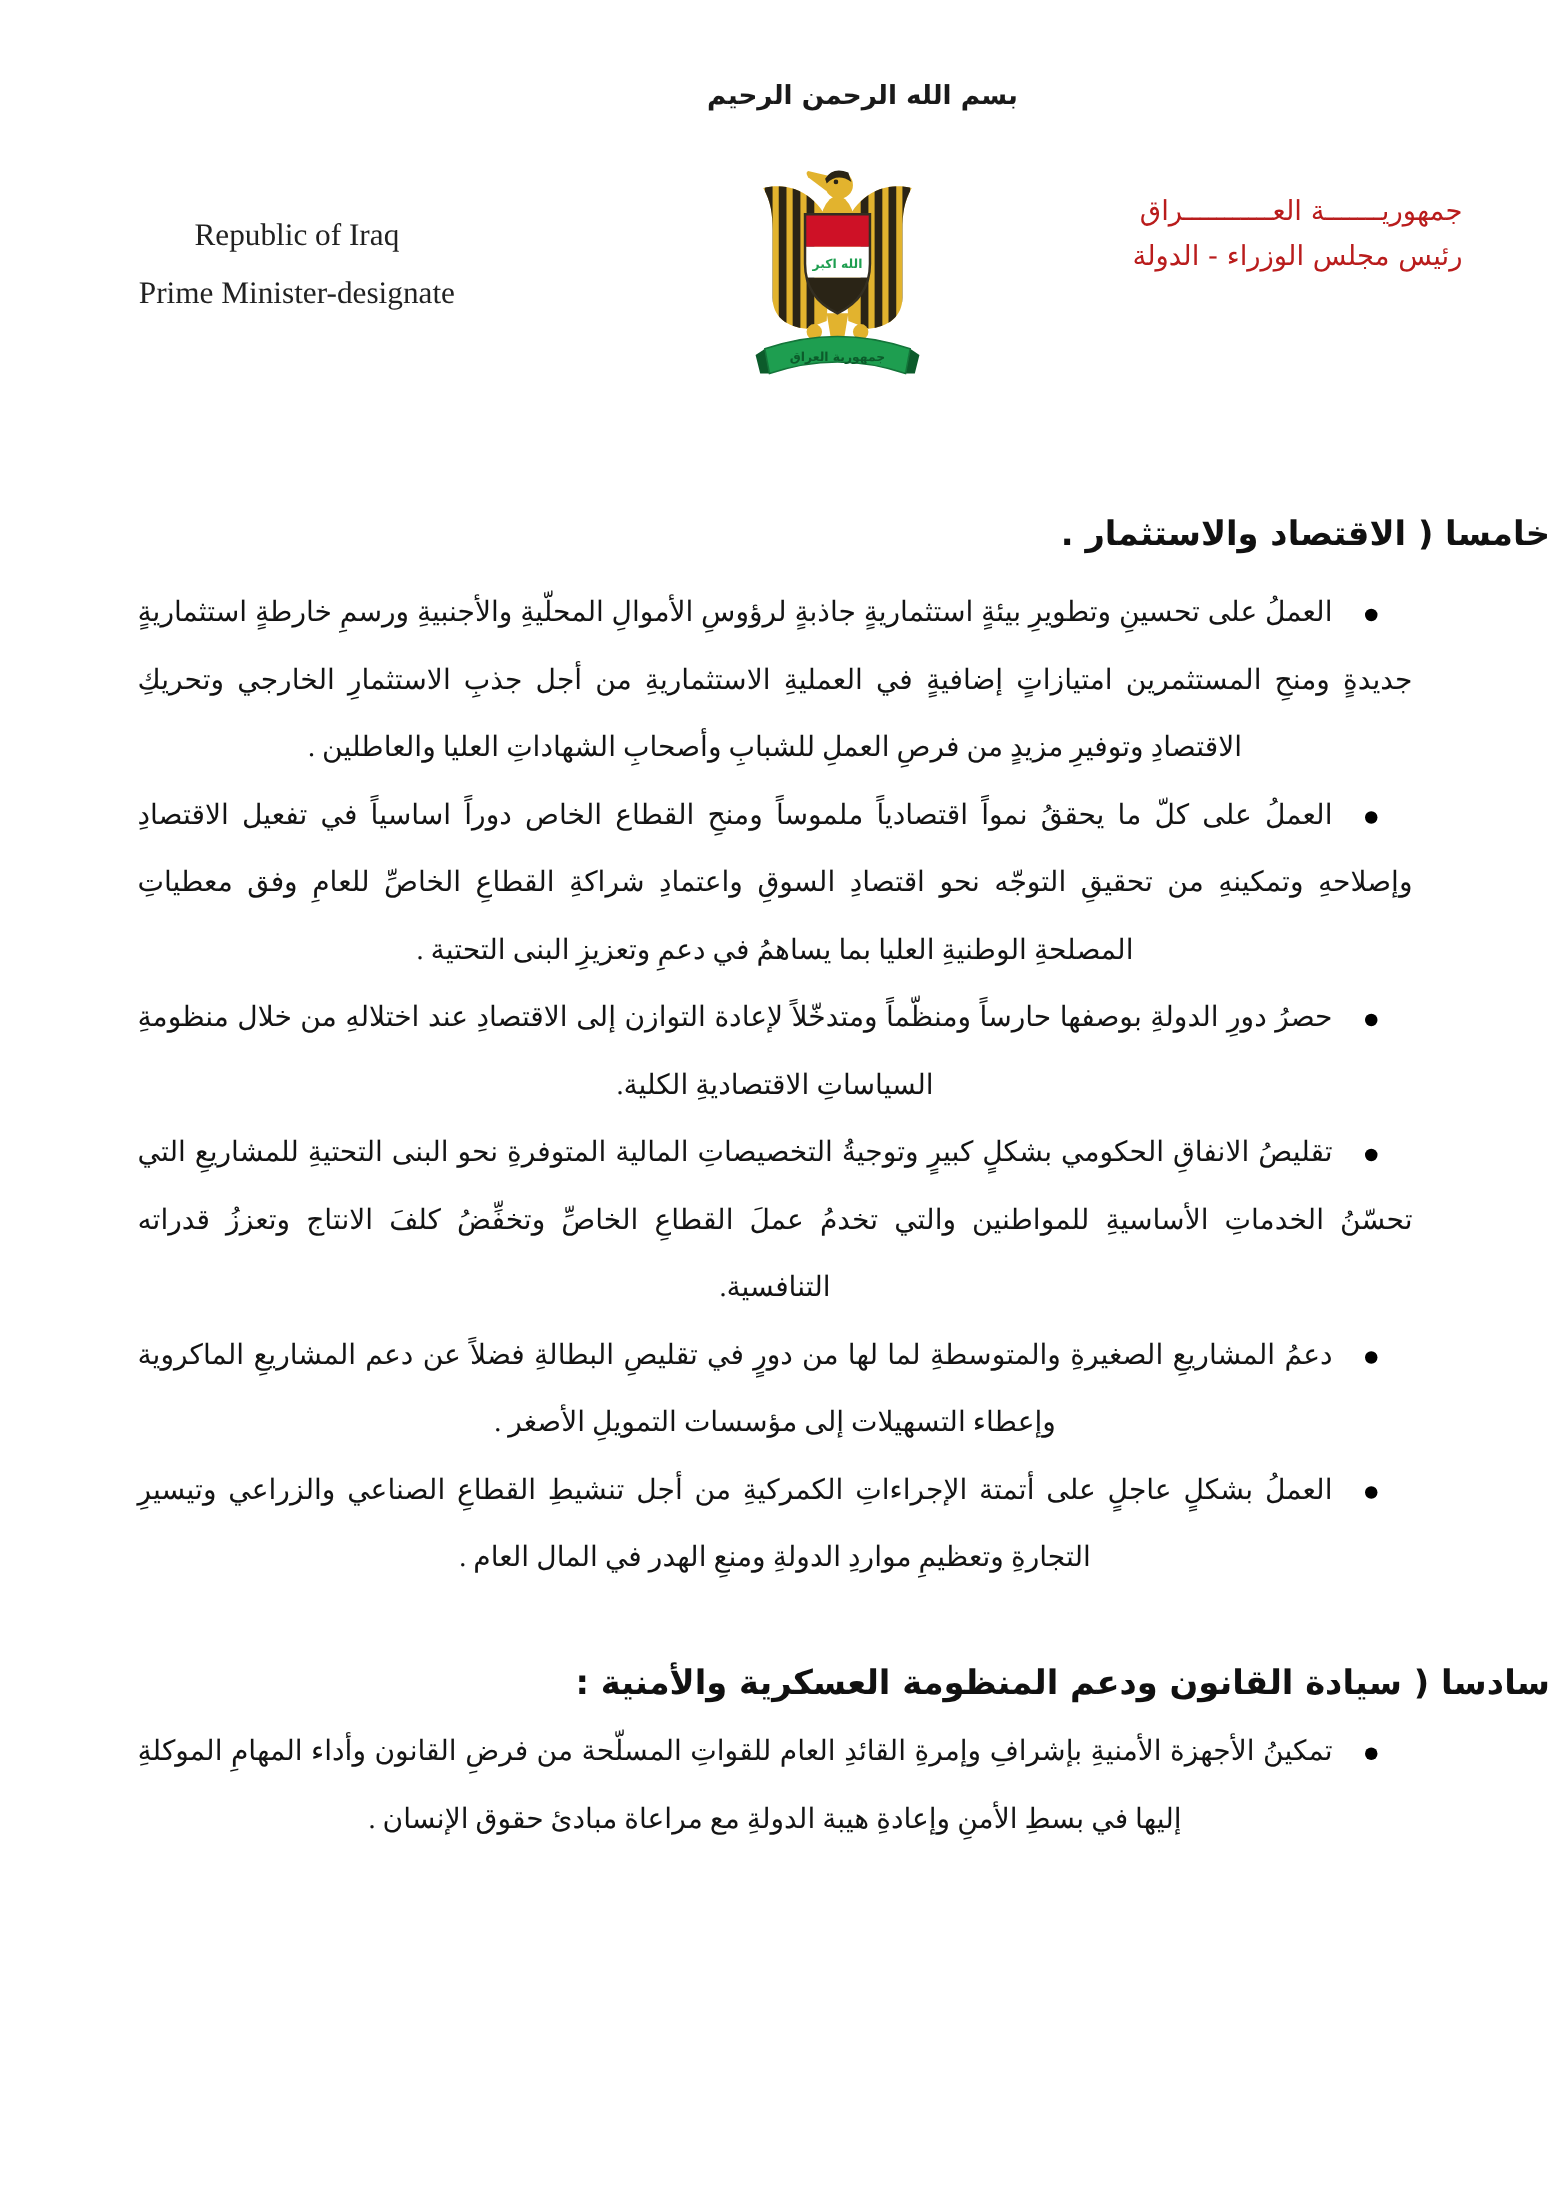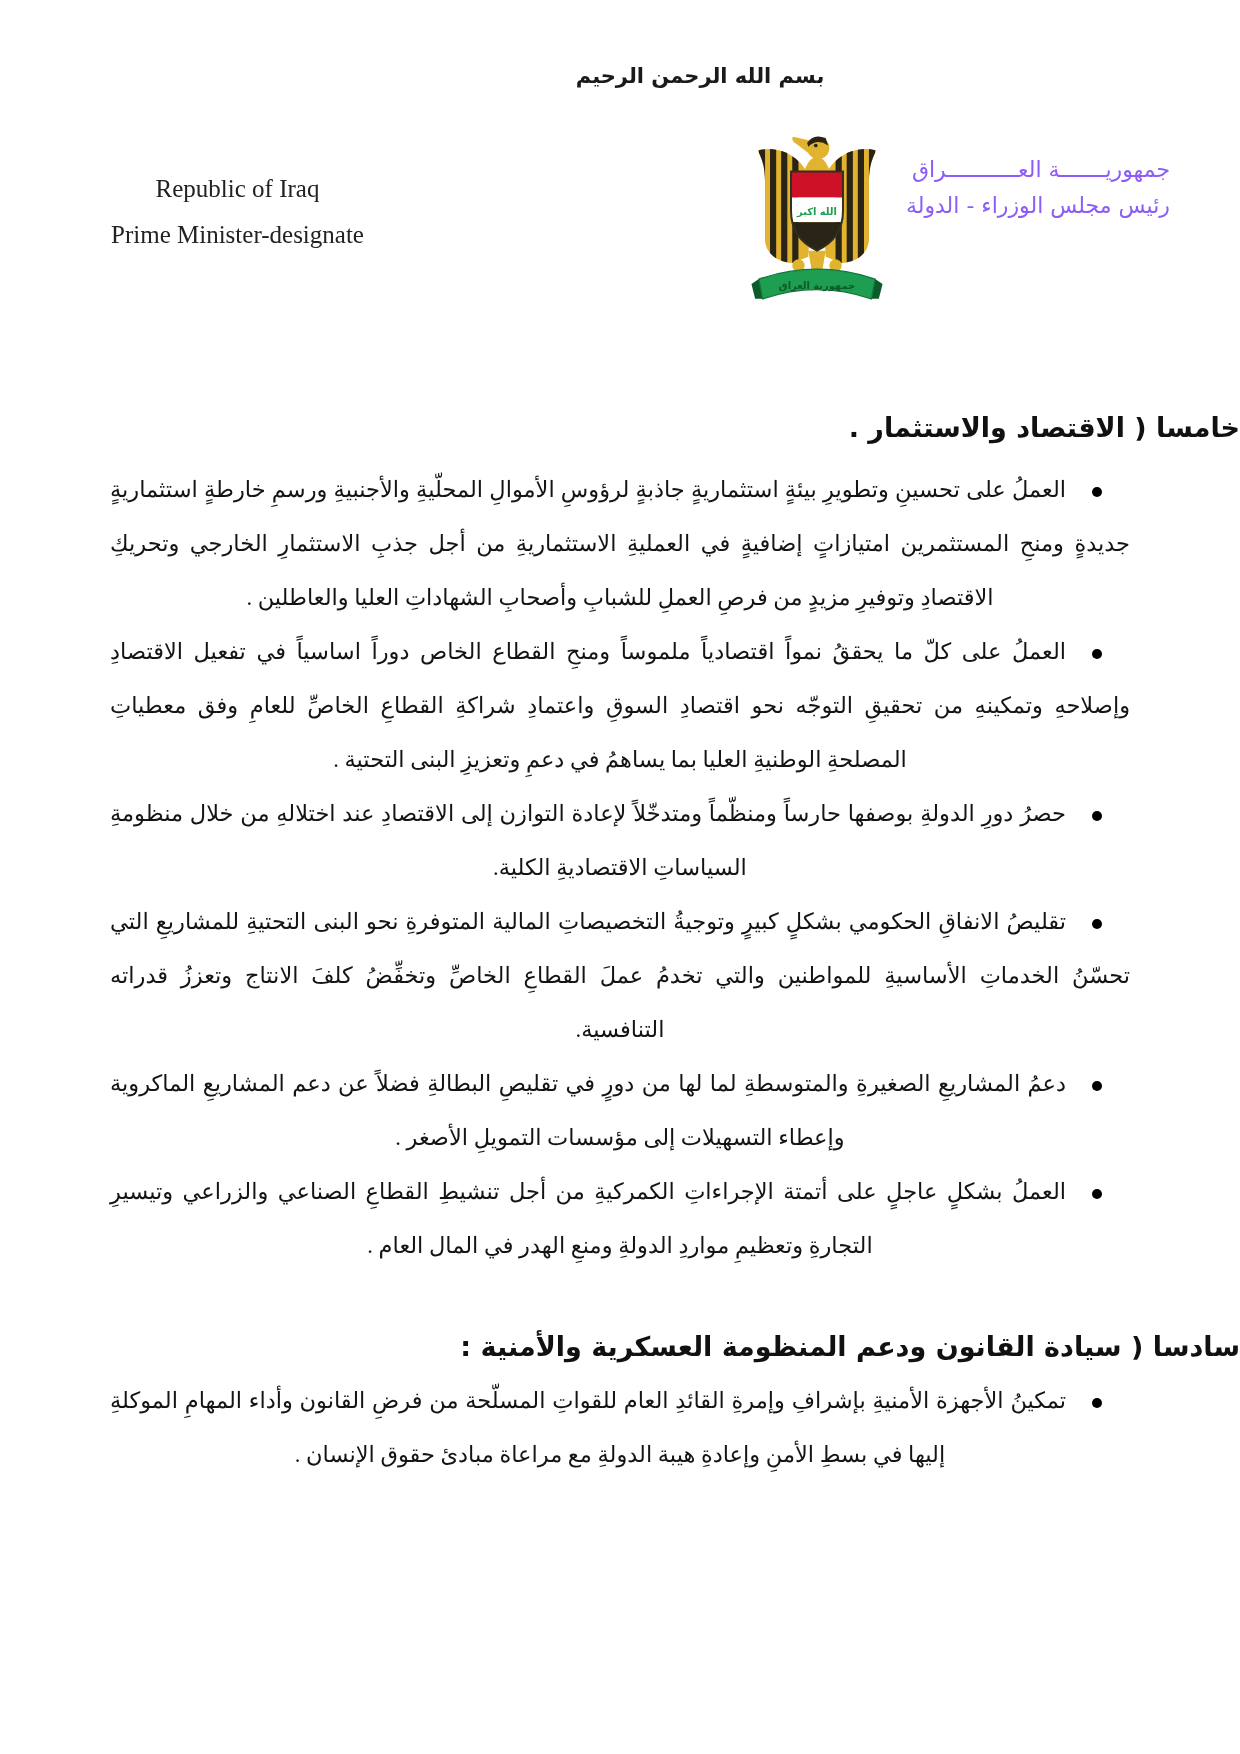--- a/index.html
+++ b/index.html
@@ -2,27 +2,27 @@
 <html lang="ar"><head>
 <meta charset="utf-8">
 <style>
   html,body{margin:0;padding:0;background:#ffffff;}
   .page{
     width:1240px;height:1754px;background:#ffffff;position:relative;overflow:hidden;
     font-family:"DejaVu Sans",sans-serif;color:#1a1a1a;box-sizing:border-box;
   }
   
   .bismillah{padding-top:64px;text-align:center;direction:rtl;font-weight:bold;font-size:21px;}
-  .bismillah .shift{position:relative;left:80px;}
+  .bismillah .shift{position:relative;left:70px;}
   
   .letterhead{display:flex;align-items:flex-start;margin-top:34px;padding:0 70px;}
   .lh-en{width:335px;text-align:center;font-family:"Liberation Serif",serif;font-size:25px;color:#222;margin-top:44px;line-height:46px;}
-  .emblem-wrap{flex:1;display:flex;justify-content:flex-end;}
+  .emblem-wrap{flex:1;display:flex;justify-content:center;}
   .emblem-svg{width:150px;height:188px;transform:translateX(42px);}
-  .lh-ar{width:320px;direction:rtl;text-align:right;font-size:22px;margin-top:30px;line-height:36px;color:#8b5cf6;}
+  .lh-ar{width:320px;direction:rtl;text-align:right;font-size:22px;margin-top:30px;line-height:36px;color:#b91c1c;}
   
   .sec-heading{direction:rtl;text-align:right;font-weight:bold;font-size:27px;margin:0;color:#111;}
   .h5{margin-top:102px;}
   .h6{margin-top:58px;}
   
   .bullets{list-style:none;direction:rtl;margin:20px 110px 0;padding:0;
     font-size:22.5px;line-height:54px;text-align:justify;text-align-last:center;color:#141414;}
   .bullets li{text-indent:28px;margin:0;padding:0;font-family:Liberation Serif, serif;}
   .bullets li::before{content:"";display:inline-block;width:10px;height:10px;border-radius:50%;
     background:#000;margin-left:26px;vertical-align:middle;}

